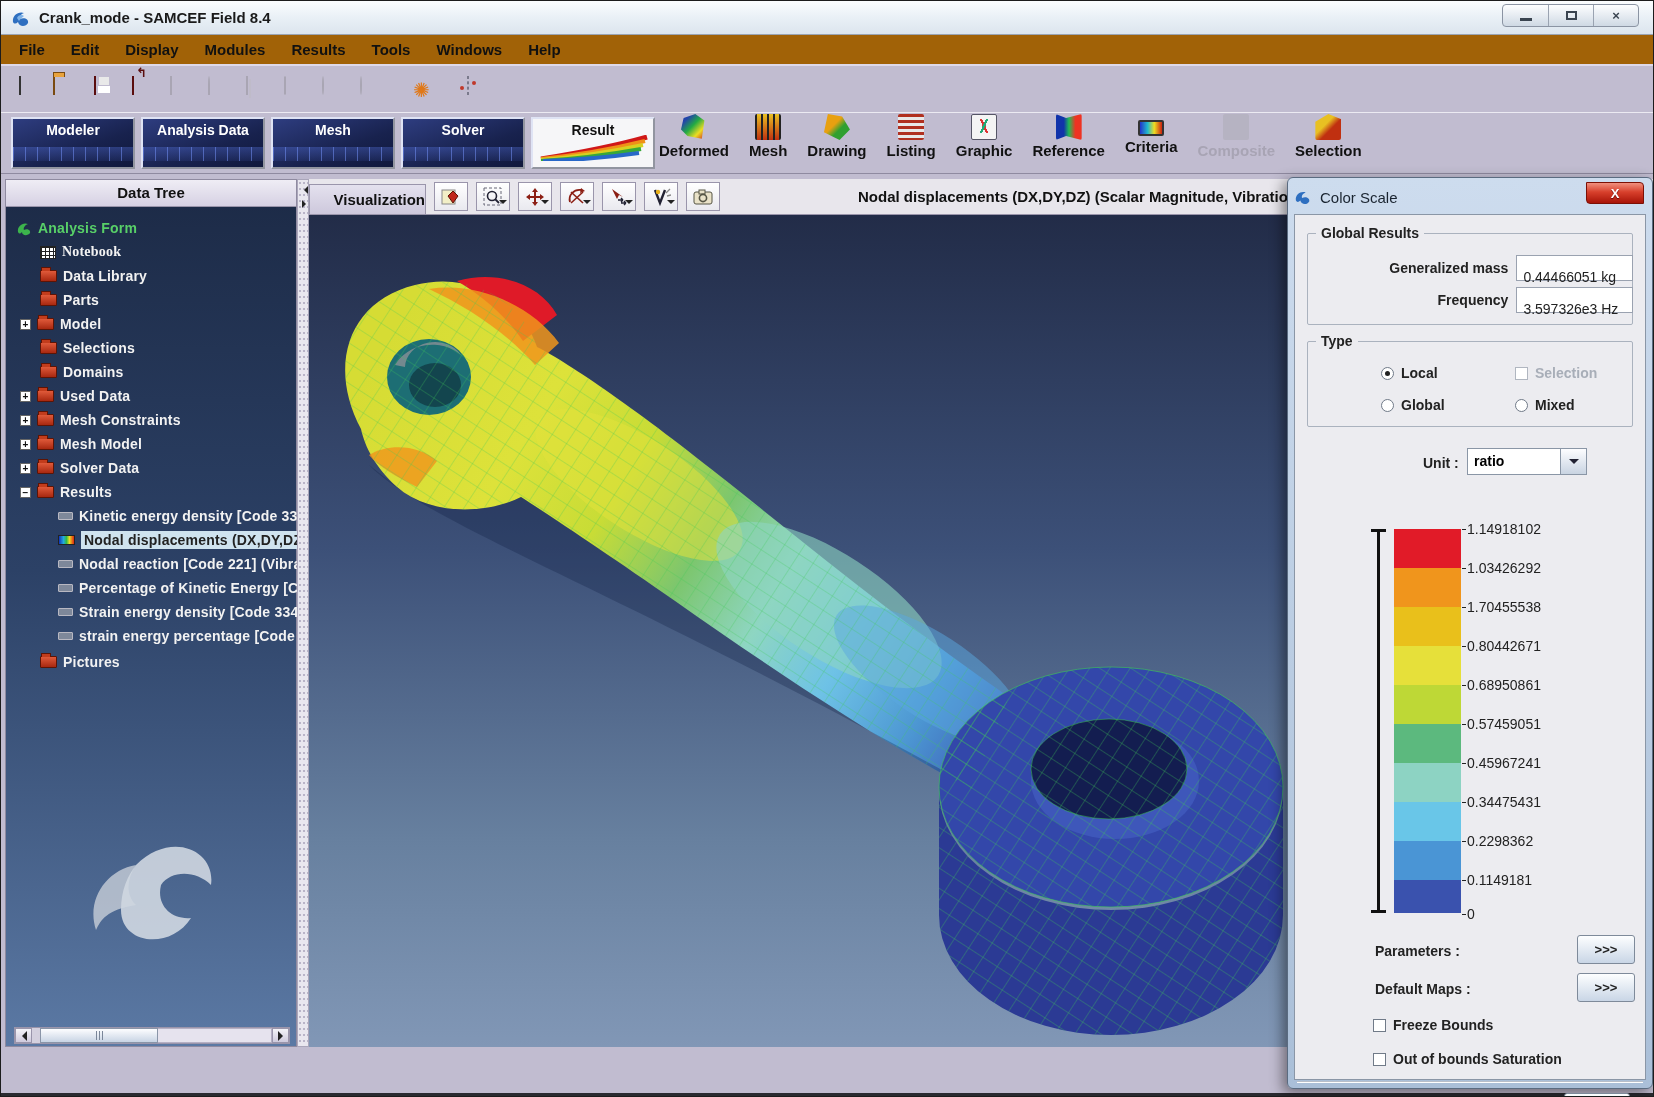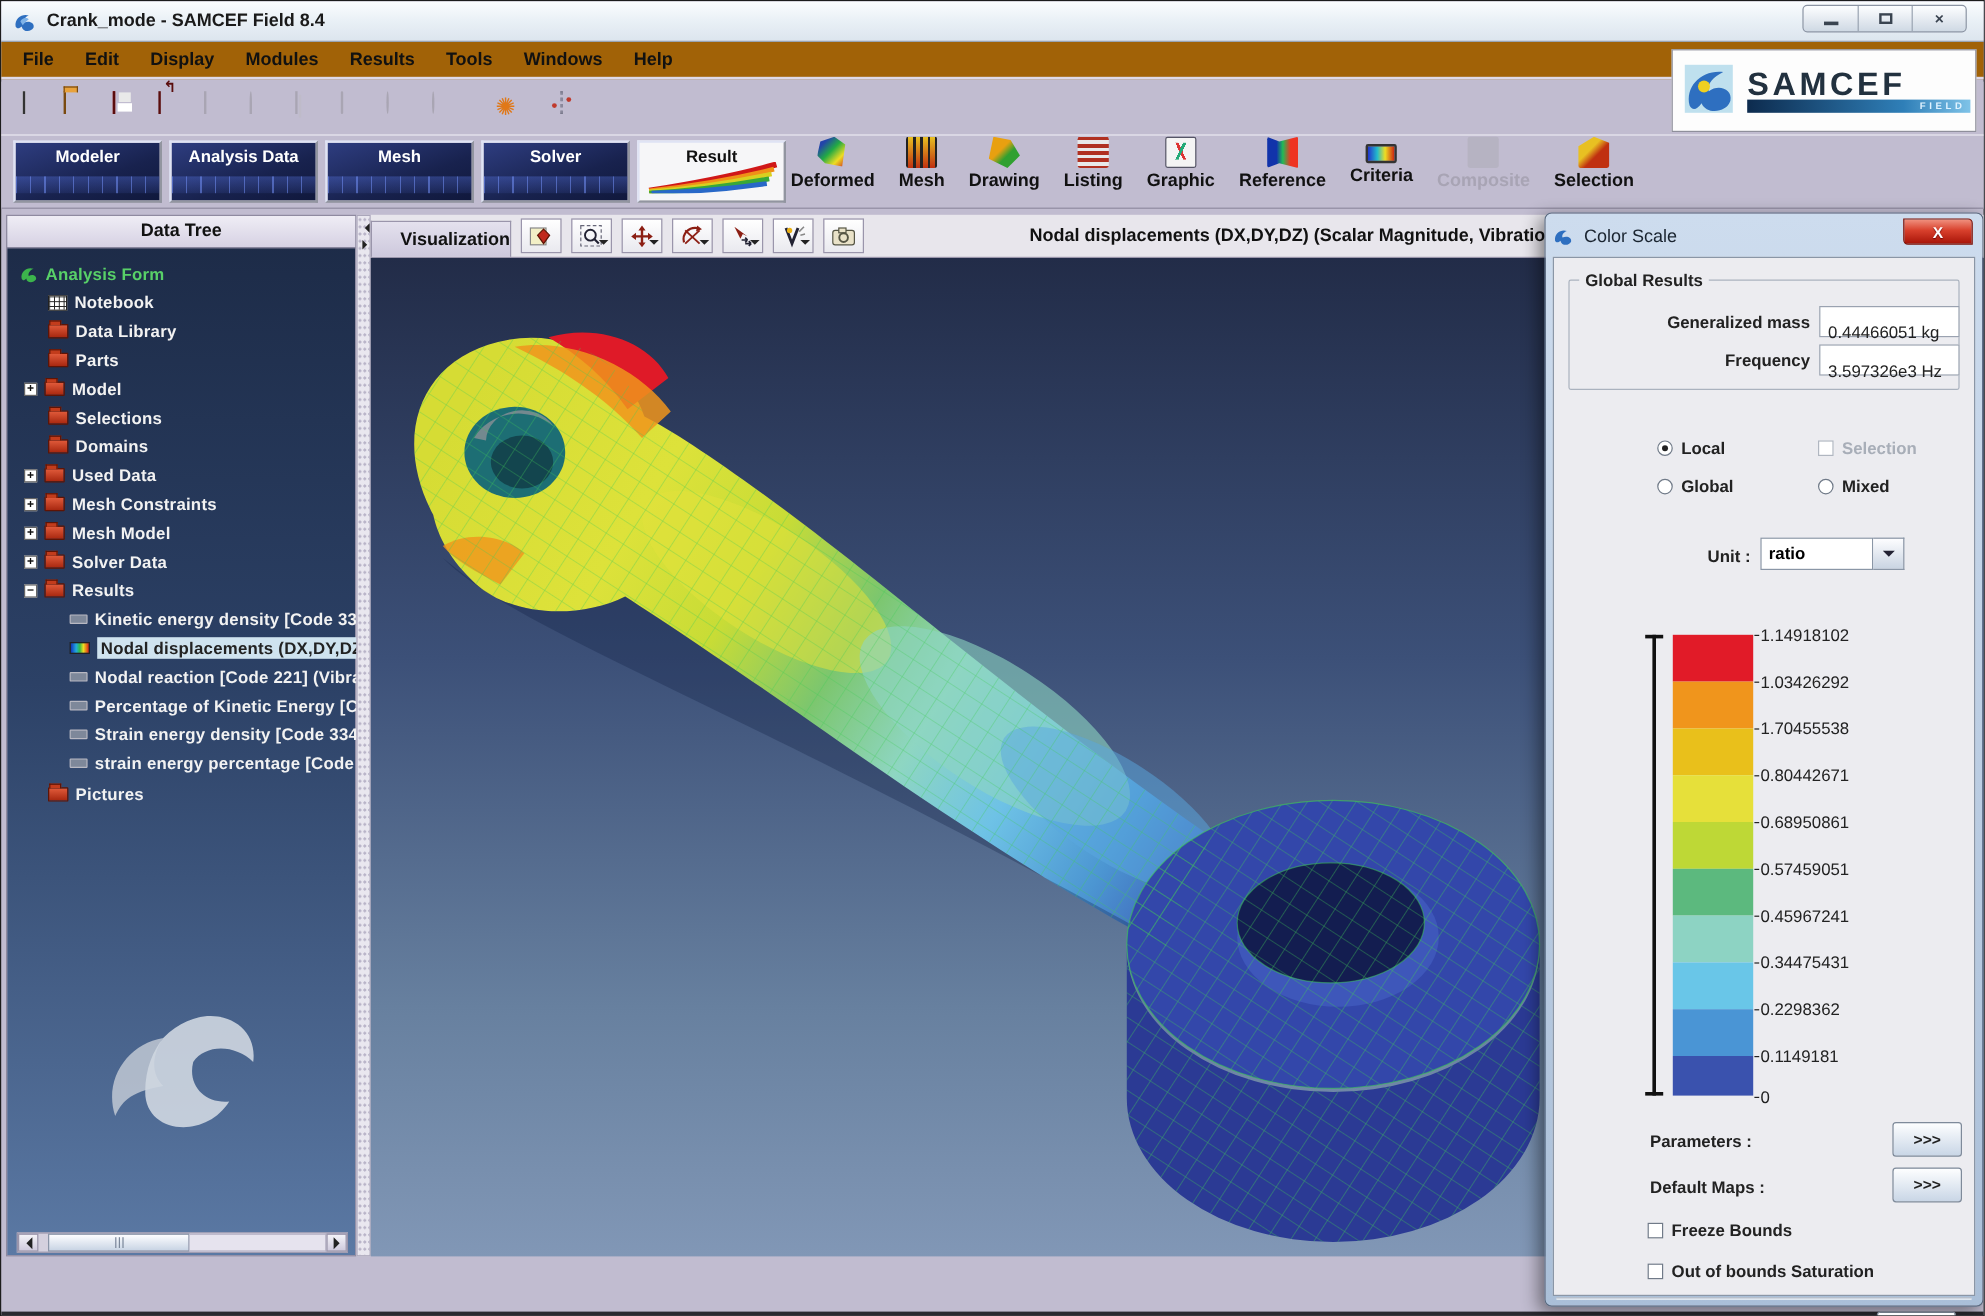--- a/index.html
+++ b/index.html
@@ -242,42 +242,31 @@
     <div class="rtool dis">
         <span class="ric ric-composite"></span>
         <span class="lbl">Composite</span>
       </div>
     <div class="rtool">
         <span class="ric ric-selection"></span>
         <span class="lbl">Selection</span>
       </div>
   </div>
 
-  <div id="brand" class="abs">
-    <svg width="52" height="52" viewBox="0 0 52 52">
-      <rect x="6" y="4" width="40" height="40" fill="#bfe0ee"></rect>
-      <path d="M10 38 C6 22 20 8 38 10 C30 14 24 20 26 26 C34 20 46 24 44 34 C41 44 24 46 20 36 C16 42 12 42 10 38Z" fill="#2e6fc0"></path>
-      <circle cx="22" cy="22" r="5" fill="#f0d020"></circle>
-    </svg>
-    <div style="flex:1;margin-left:6px;">
-      <div class="bname">SAMCEF</div>
-      <div class="bbar">FIELD</div>
-    </div>
-  </div>
 
   <div id="treepanel" class="abs">
     <div id="treehdr" class="abs">Data Tree</div>
 
     <div class="trow" style="top:36px;left:10px;">
       <svg width="16" height="16" viewBox="0 0 16 16">
           <path d="M2 12 C1 6 7 2 12 4 C9 5 7 8 8 10 C11 8 15 10 14 13 C12 16 6 16 6 12 C4 14 3 14 2 12Z" fill="#3cb44c"></path>
         </svg>
       <span class="tlabel tgreen">Analysis Form</span>
     </div>
-    <div class="trow" style="top:60px;left:34px;">
+    <div class="trow" style="top:60px;left:34px;font-family:Liberation Serif, serif;">
       <span class="ic-grid"></span>
         <span class="tlabel">Notebook</span>
     </div>
     <div class="trow" style="top:84px;left:34px;">
       <span class="fold"></span>
         <span class="tlabel">Data Library</span>
     </div>
     <div class="trow" style="top:108px;left:34px;">
       <span class="fold"></span>
         <span class="tlabel">Parts</span>
@@ -500,20 +489,23 @@
       </div>
       <div class="frow" style="left:18px;top:40px;width:320px;">
         <span class="flabel" style="width:198px;">Generalized mass</span>
         <span class="ffield" style="width:118px;margin-left:8px;">0.44466051 kg</span>
       </div>
       <div class="frow" style="left:18px;top:72px;width:320px;">
         <span class="flabel" style="width:198px;">Frequency</span>
         <span class="ffield" style="width:118px;margin-left:8px;">3.597326e3 Hz</span>
       </div>
 
+      <div class="grp" style="top:126px;height:86px;">
+        <span class="legend">Type</span>
+      </div>
       <div class="frow" style="left:86px;top:150px;">
         <span class="radio on"></span>
           <span class="optlbl">Local</span>
       </div>
       <div class="frow" style="left:220px;top:150px;">
         <span class="check dis"></span>
           <span class="optlbl dis">Selection</span>
       </div>
       <div class="frow" style="left:86px;top:182px;">
         <span class="radio"></span>

